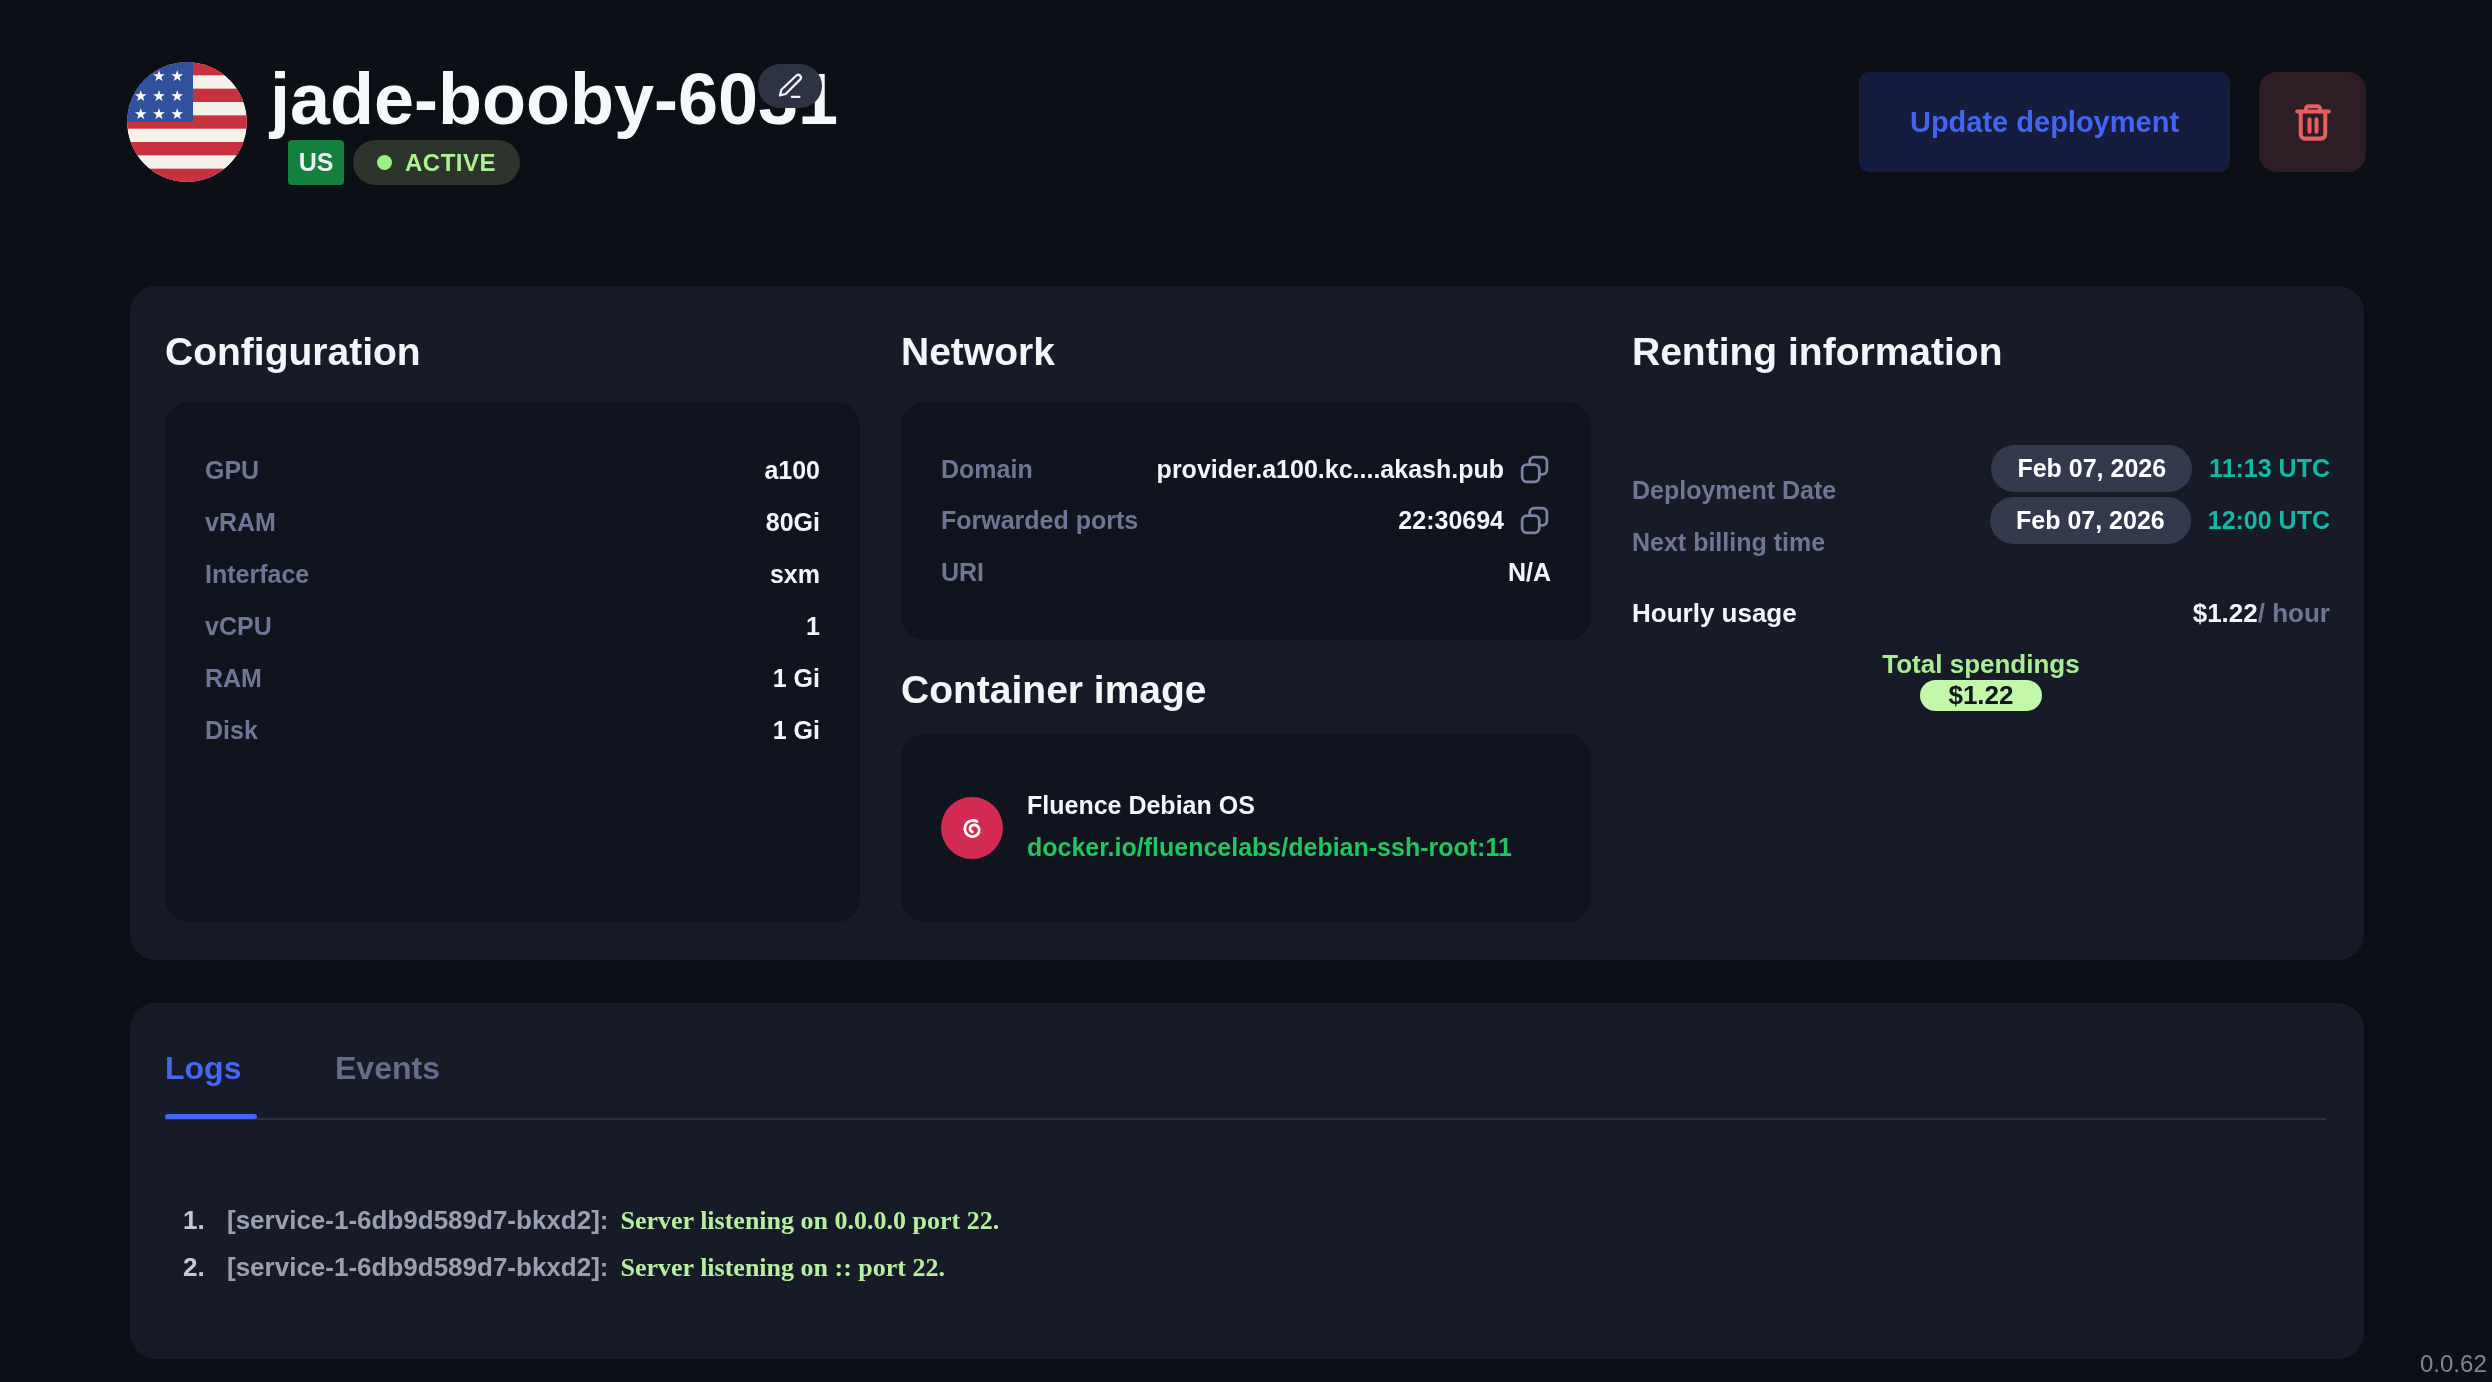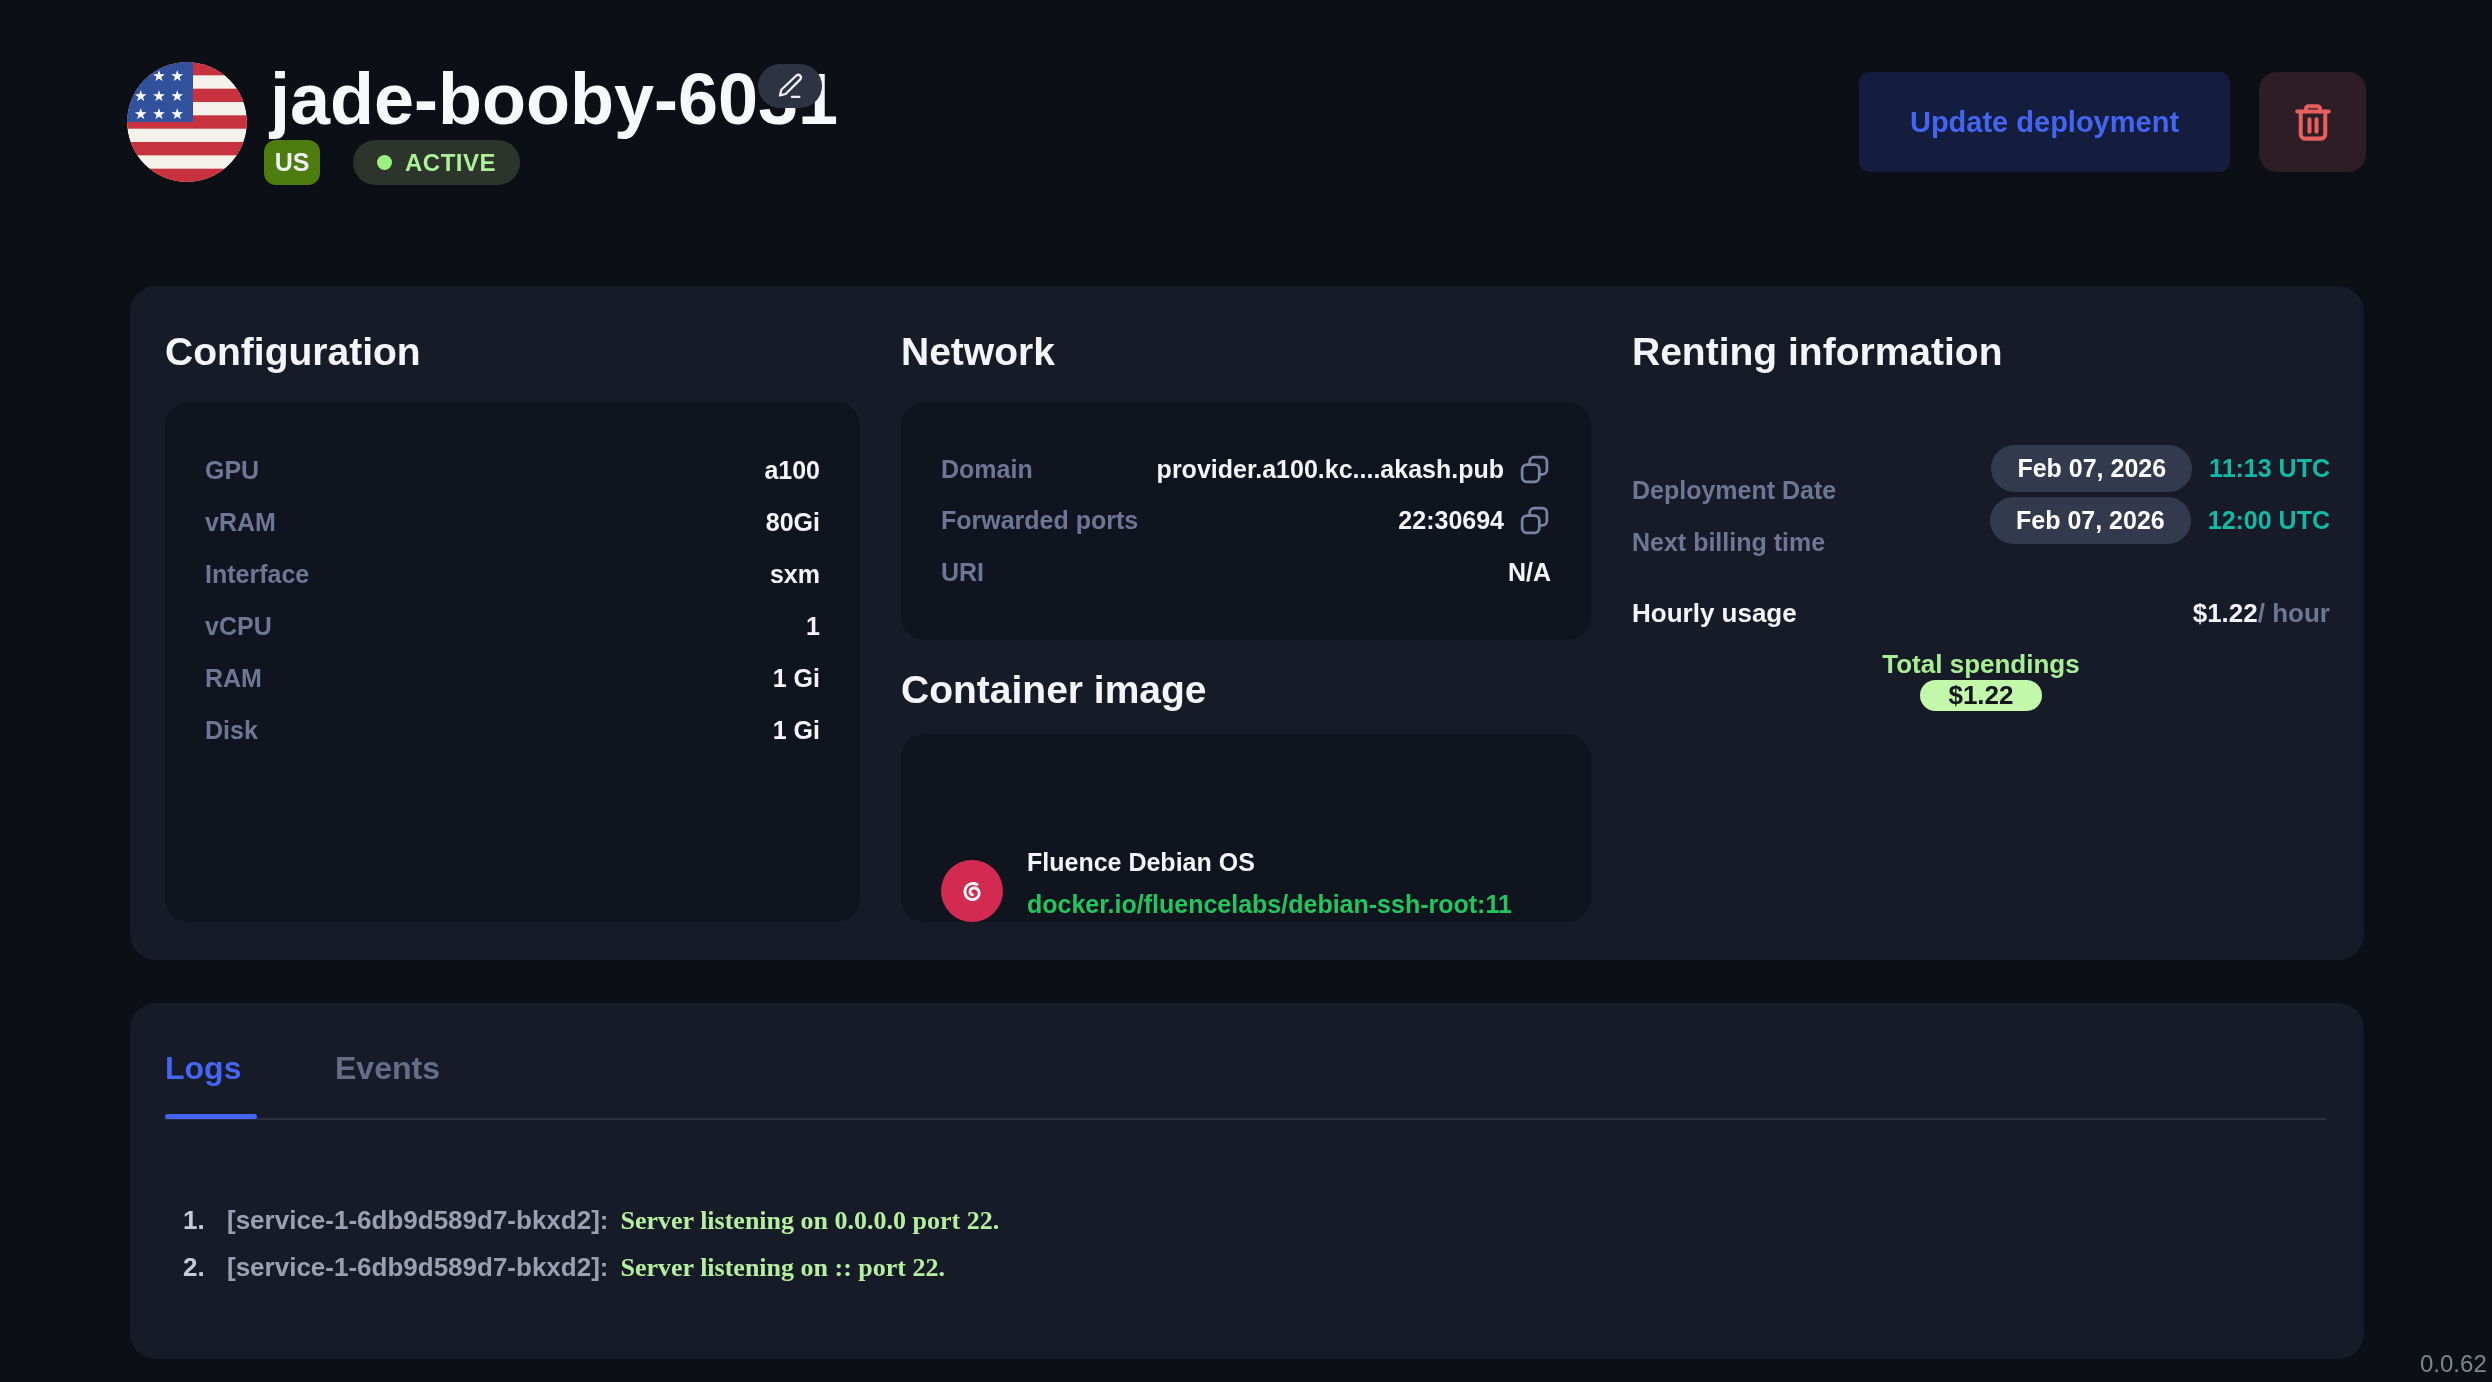--- a/index.html
+++ b/index.html
@@ -4,40 +4,40 @@
 <style>
   html,body{margin:0;padding:0;background:#0c0f16;}
   .page{position:relative;width:2492px;height:1382px;background:#0c0f16;
         font-family:"Liberation Sans",sans-serif;color:#f2f4f8;overflow:hidden;}
 
   
   .avatar{position:absolute;left:127px;top:62px;width:120px;height:120px;border-radius:50%;overflow:hidden;}
   .page-title{position:absolute;left:270px;top:58px;margin:0;font-size:72px;font-weight:700;color:#f7f8fb;}
   .edit-btn{position:absolute;left:758px;top:64px;width:64px;height:44px;border-radius:22px;
             background:#2e3343;border:none;display:flex;align-items:center;justify-content:center;cursor:pointer;}
-  .us-badge{position:absolute;left:264px;top:140px;width:56px;height:45px;background:#4d7c0f;border-radius:12px;
+  .us-badge{position:absolute;left:288px;top:140px;width:56px;height:45px;background:#15803d;border-radius:4px;
             display:flex;align-items:center;justify-content:center;font-size:25px;font-weight:700;color:#eef0f4;}
   .active-badge{position:absolute;left:353px;top:140px;height:45px;background:#2c342c;border-radius:23px;
             display:flex;align-items:center;gap:13px;padding:0 24px;color:#abf297;font-weight:700;font-size:24px;letter-spacing:.5px;}
   .dot{width:15px;height:15px;border-radius:50%;background:#9bf083;}
   .update-btn{position:absolute;left:1859px;top:72px;width:371px;height:100px;border-radius:10px;
             background:#141d3d;border:none;color:#4365f2;font-size:29px;font-weight:700;font-family:inherit;cursor:pointer;}
   .trash-btn{position:absolute;left:2259px;top:72px;width:107px;height:100px;border-radius:18px;
             background:#2e1d24;border:none;display:flex;align-items:center;justify-content:center;cursor:pointer;}
 
   
   .card{position:absolute;background:#171b27;border-radius:26px;}
   .main-card{left:130px;top:286px;width:2234px;height:674px;}
   .logs-card{left:130px;top:1003px;width:2234px;height:356px;}
   .section-title{position:absolute;margin:0;font-size:39px;font-weight:700;color:#f4f5f9;}
 
   .inner{position:absolute;background:#10141e;border-radius:24px;box-sizing:border-box;}
   .config-inner{left:165px;top:402px;width:695px;height:520px;padding:42px 40px;display:flex;flex-direction:column;}
   .net-inner{left:901px;top:402px;width:690px;height:238px;padding:42px 40px;display:flex;flex-direction:column;}
-  .cont-inner{left:901px;top:734px;width:690px;height:188px;display:flex;align-items:flex-end;gap:24px;padding:0 40px;}
+  .cont-inner{left:901px;top:734px;width:690px;height:188px;display:flex;align-items:center;gap:24px;padding:0 40px;}
 
   .kv-row{display:flex;justify-content:space-between;align-items:center;height:52px;font-size:25px;}
   .kv-label{color:#6f7695;font-weight:600;}
   .kv-value{color:#f4f5f9;font-weight:700;}
   .value-group{display:flex;align-items:center;gap:14px;}
   .copy-btn{background:none;border:none;padding:0;margin:0;display:flex;cursor:pointer;}
 
   .debian-icon{width:62px;height:62px;border-radius:50%;background:#d22a51;display:flex;
                align-items:center;justify-content:center;flex-shrink:0;}
   .cont-name{font-size:25px;font-weight:700;color:#f4f5f9;margin-bottom:9px;}

